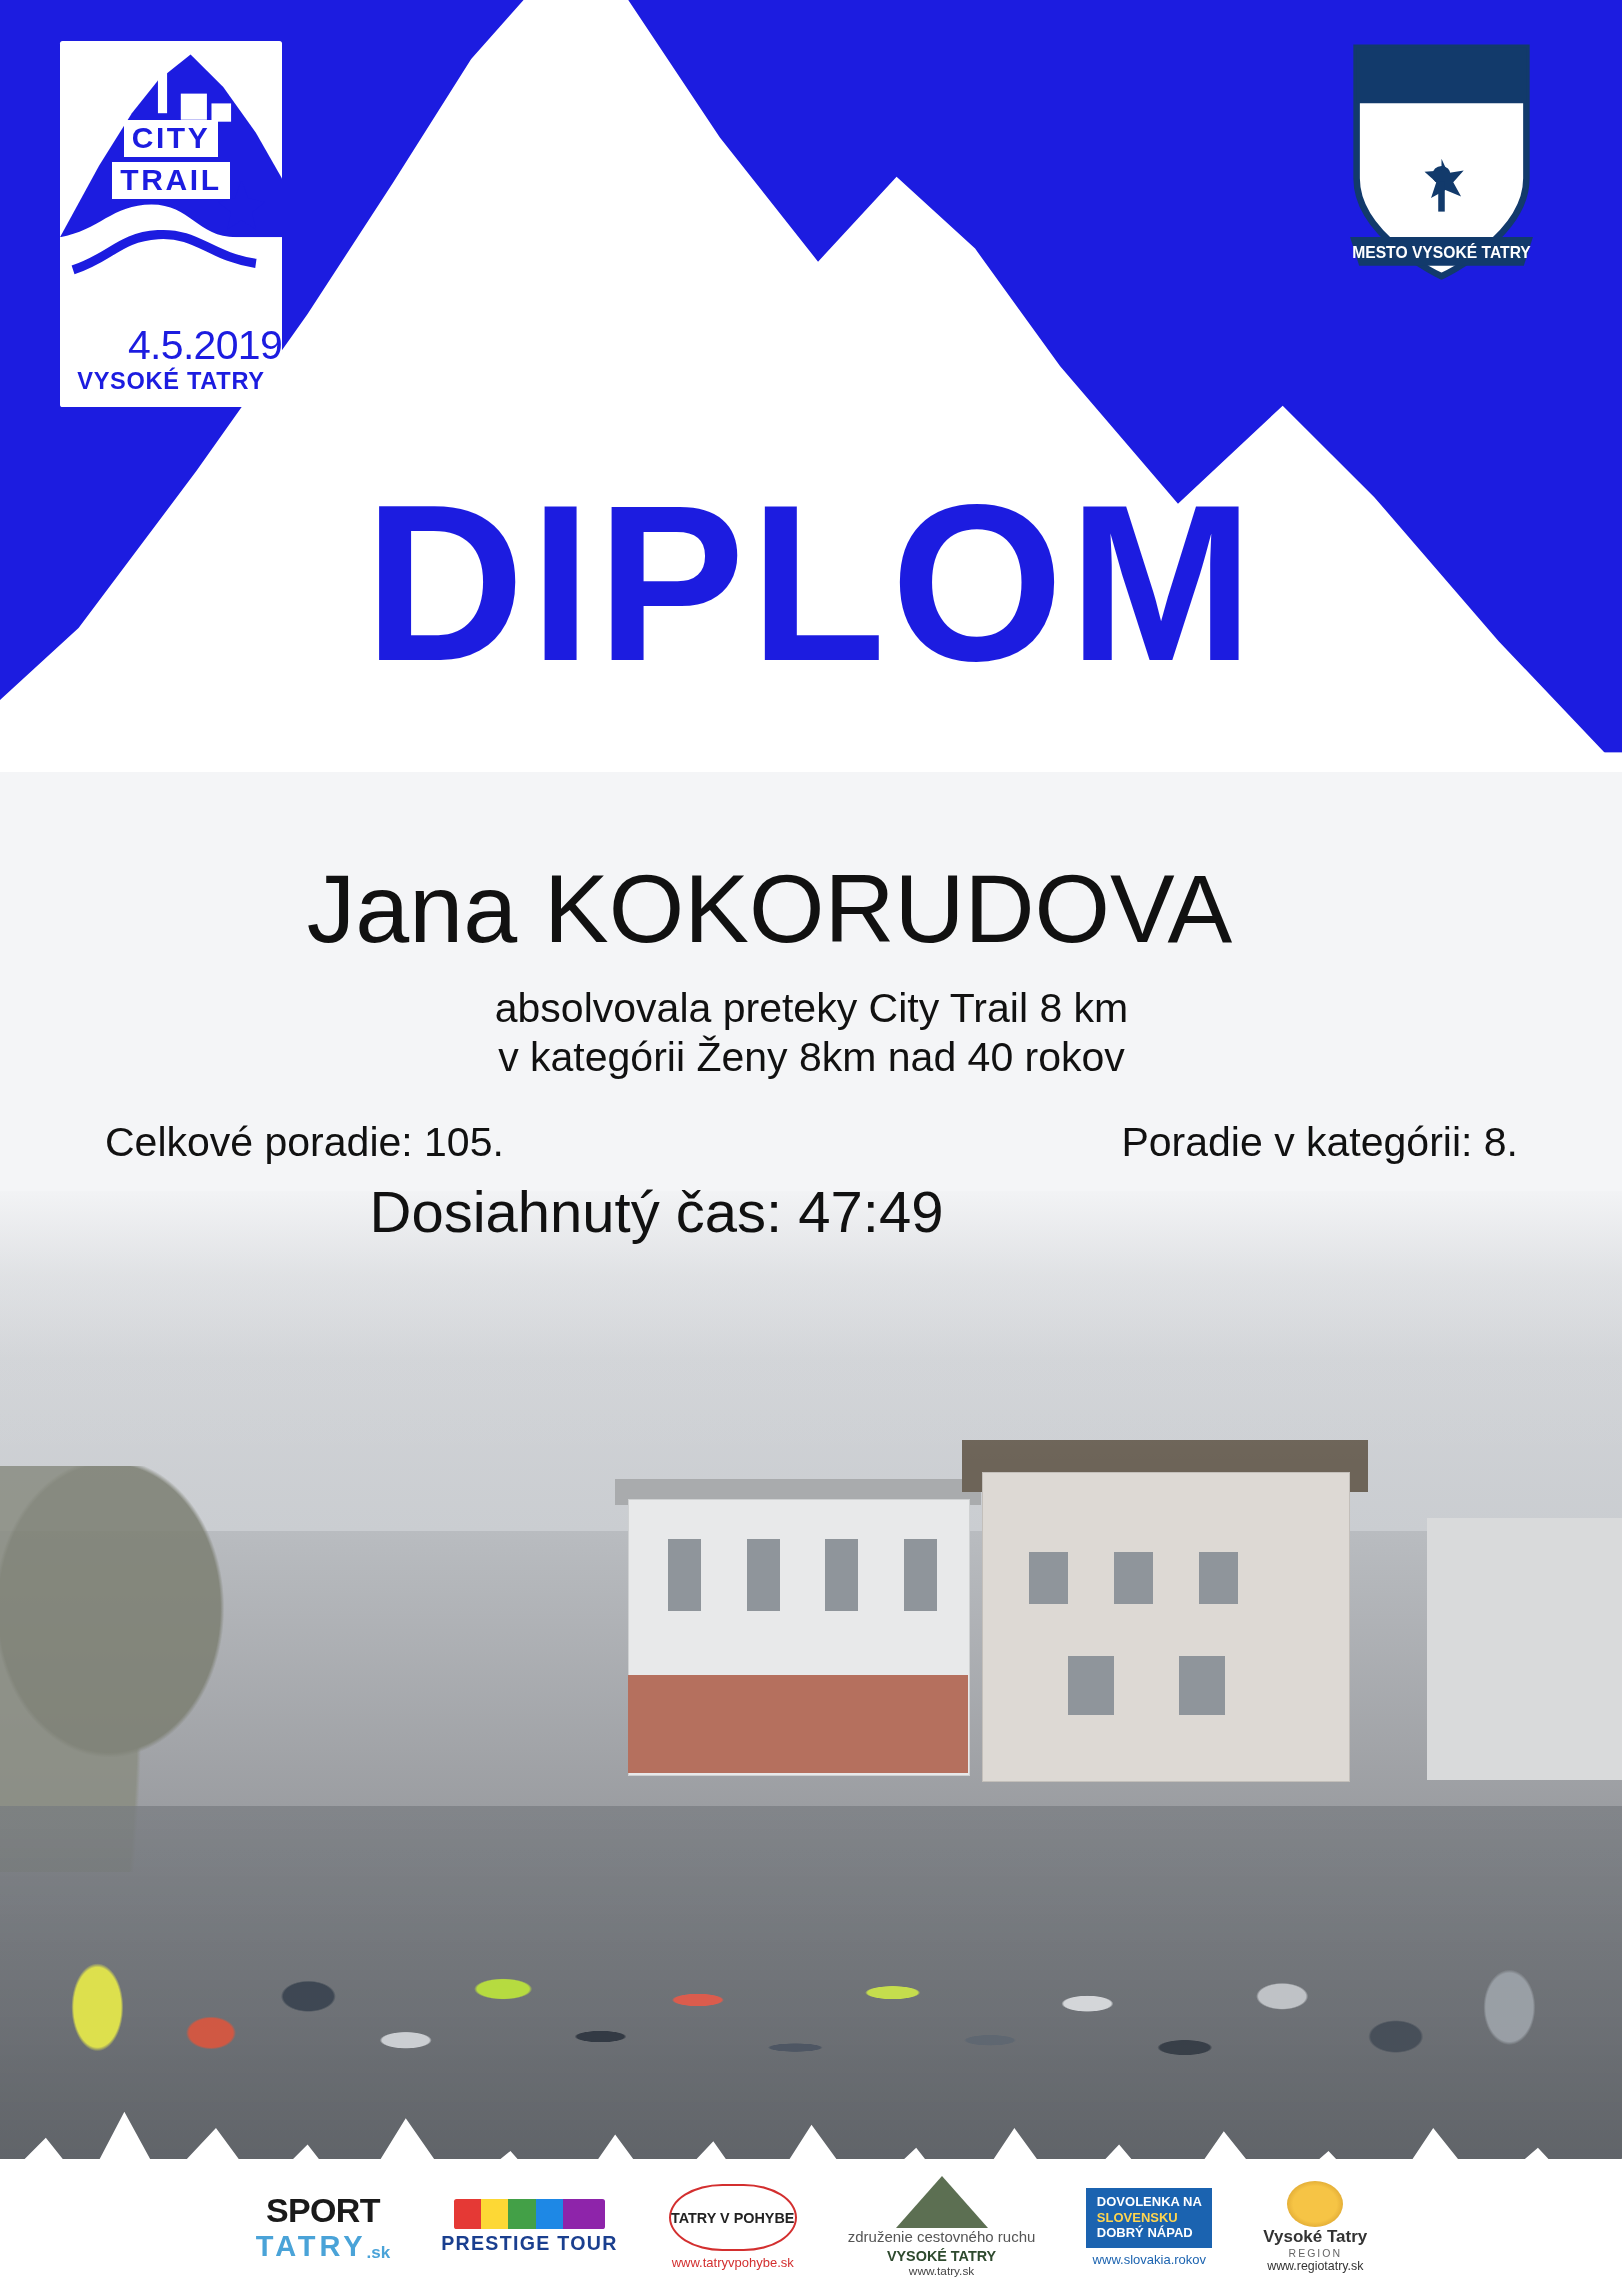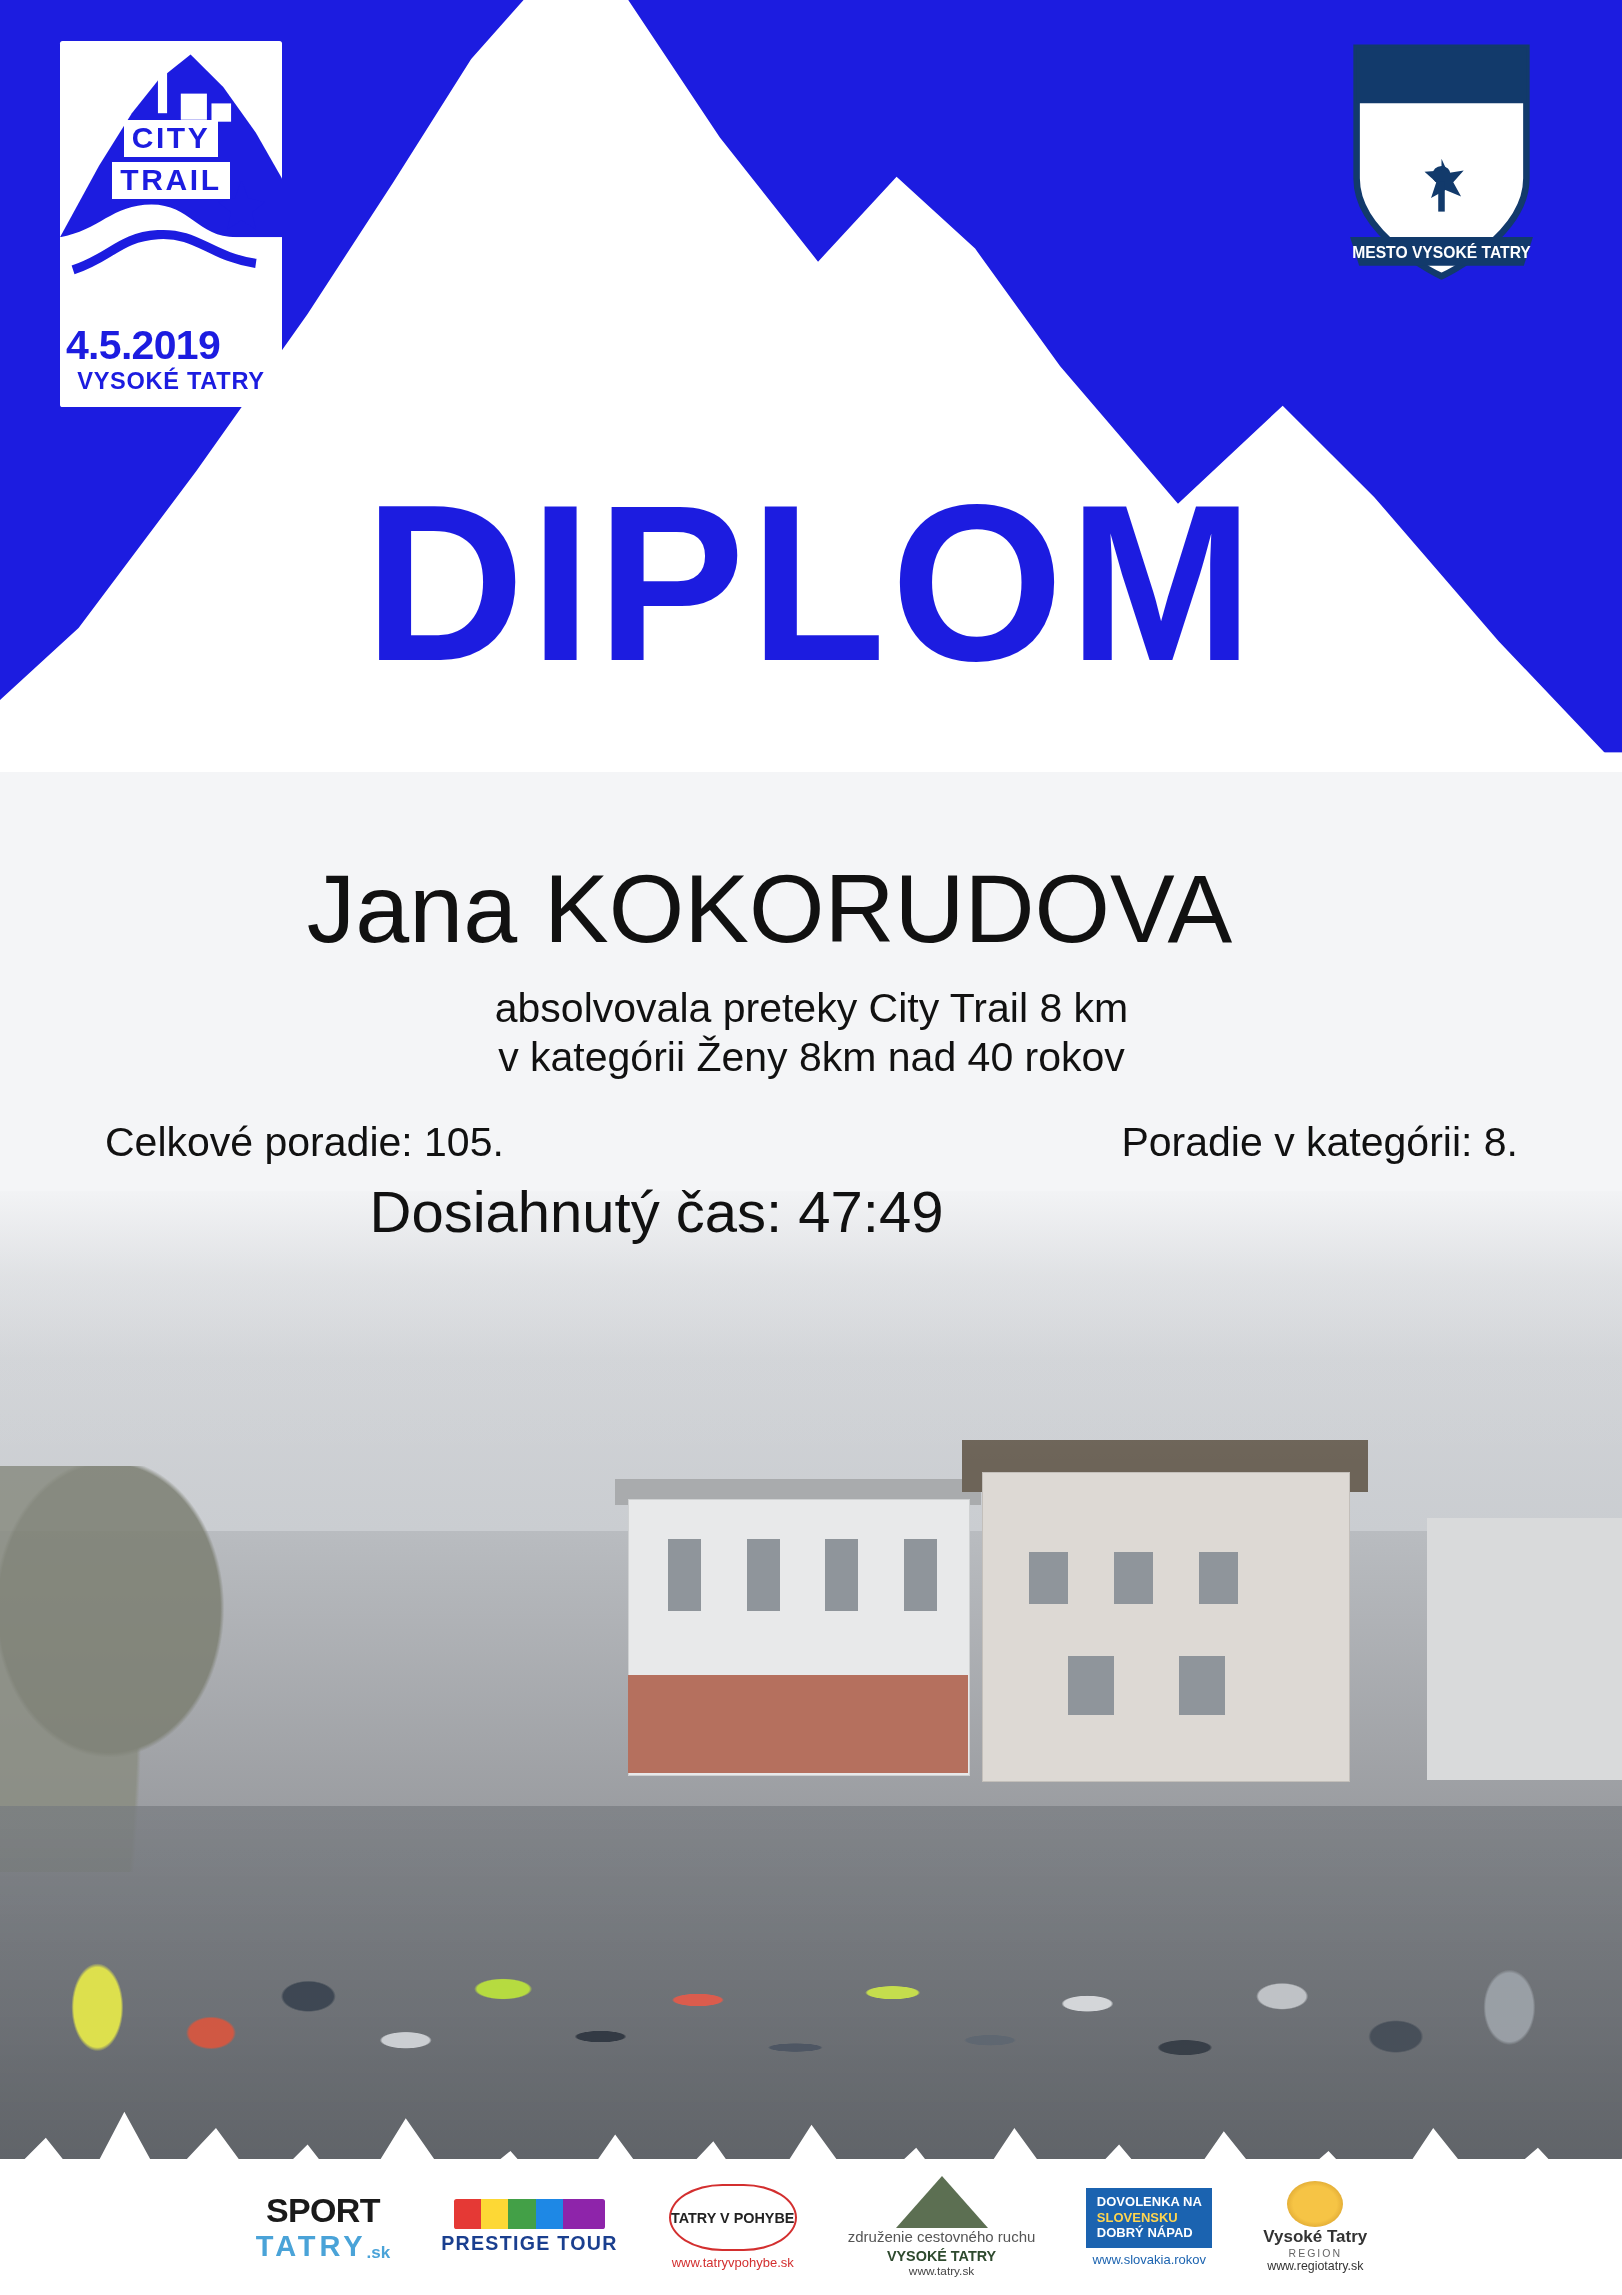--- a/index.html
+++ b/index.html
@@ -45,26 +45,25 @@
     position: absolute;
     left: 0; top: 0;
     width: 222px;
     height: 275px;
   }
   .logo-date {
     position: absolute;
     left: 0;
     top: 281px;
     width: 222px;
-    text-align: left;
+    text-align: right;
     color: #1c1ce0;
     font-size: 41px;
-    font-weight: bold;
+    font-weight: normal;
     letter-spacing: -0.7px;
-    padding-left: 6px;
   }
   .logo-place {
     position: absolute;
     left: 0;
     top: 327px;
     width: 222px;
     text-align: center;
     color: #1c1ce0;
     font-size: 23.6px;
     font-weight: bold;

